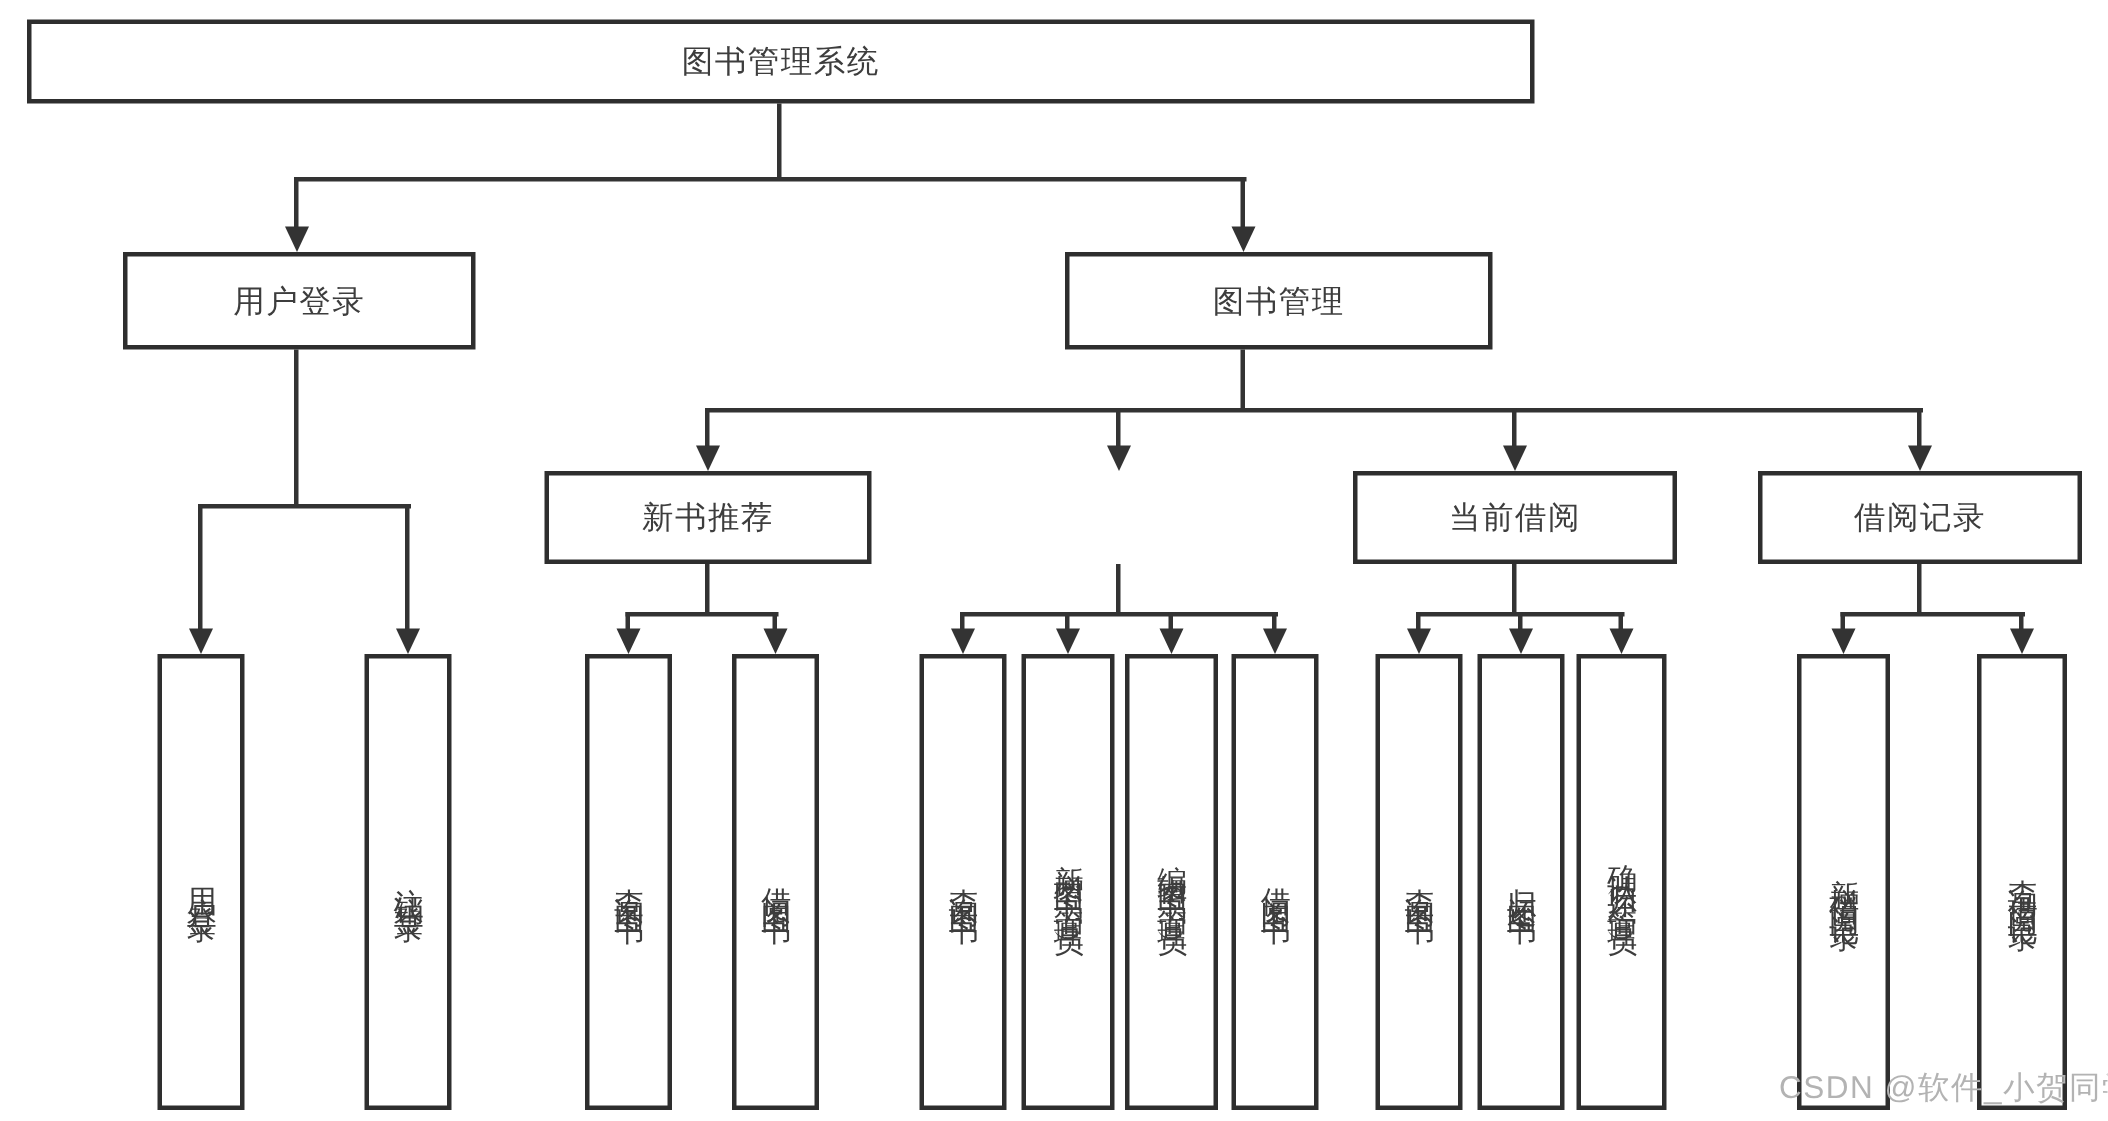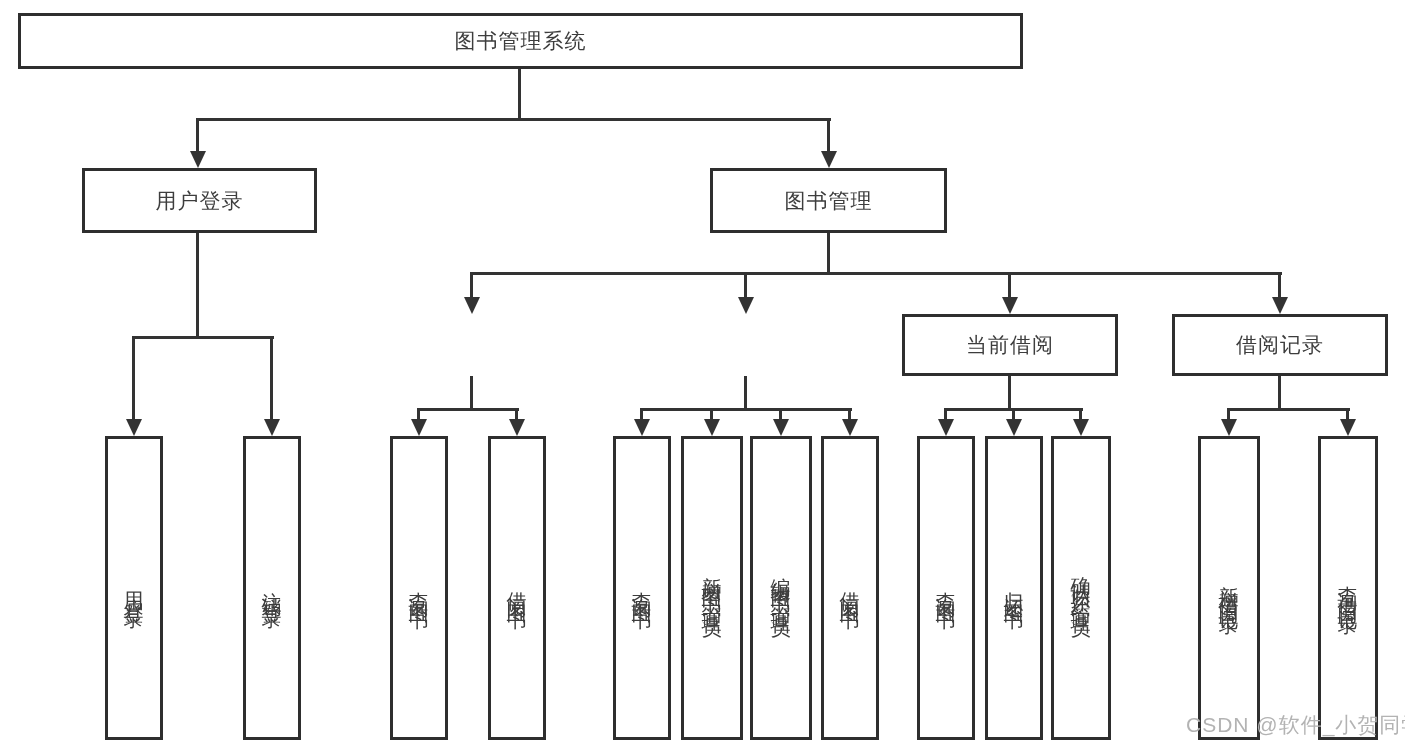--- a/index.html
+++ b/index.html
@@ -34,22 +34,23 @@
   }
 </style>
 </head>
 <body>
 
 <div class="stage">
 
   <div class="box" style="left:18px;top:13px;width:1005px;height:56px">图书管理系统</div>
 
   <div class="box" style="left:82px;top:168px;width:235px;height:65px">用户登录</div>
-  <div class="box" style="left:710px;top:168px;width:237px;height:65px">图书管理</div>
+  <div class="box" style="left:710px;top:168px;width:285px;height:65px">图书管理</div>
 
+  <div class="box" style="left:363px;top:314px;width:218px;height:62px">新书推荐</div>
   <div class="box" style="left:1172px;top:314px;width:216px;height:62px">借阅记录</div>
   <div class="box" style="left:902px;top:314px;width:216px;height:62px">当前借阅</div>
 
   <div class="box v" style="left:105px;top:436px;width:58px;height:304px">用户登录</div>
   <div class="box v" style="left:243px;top:436px;width:58px;height:304px">注销登录</div>
 
   <div class="box v" style="left:390px;top:436px;width:58px;height:304px">查询图书</div>
   <div class="box v" style="left:488px;top:436px;width:58px;height:304px">借阅图书</div>
 
   <div class="box v" style="left:613px;top:436px;width:58px;height:304px">查询图书</div>

